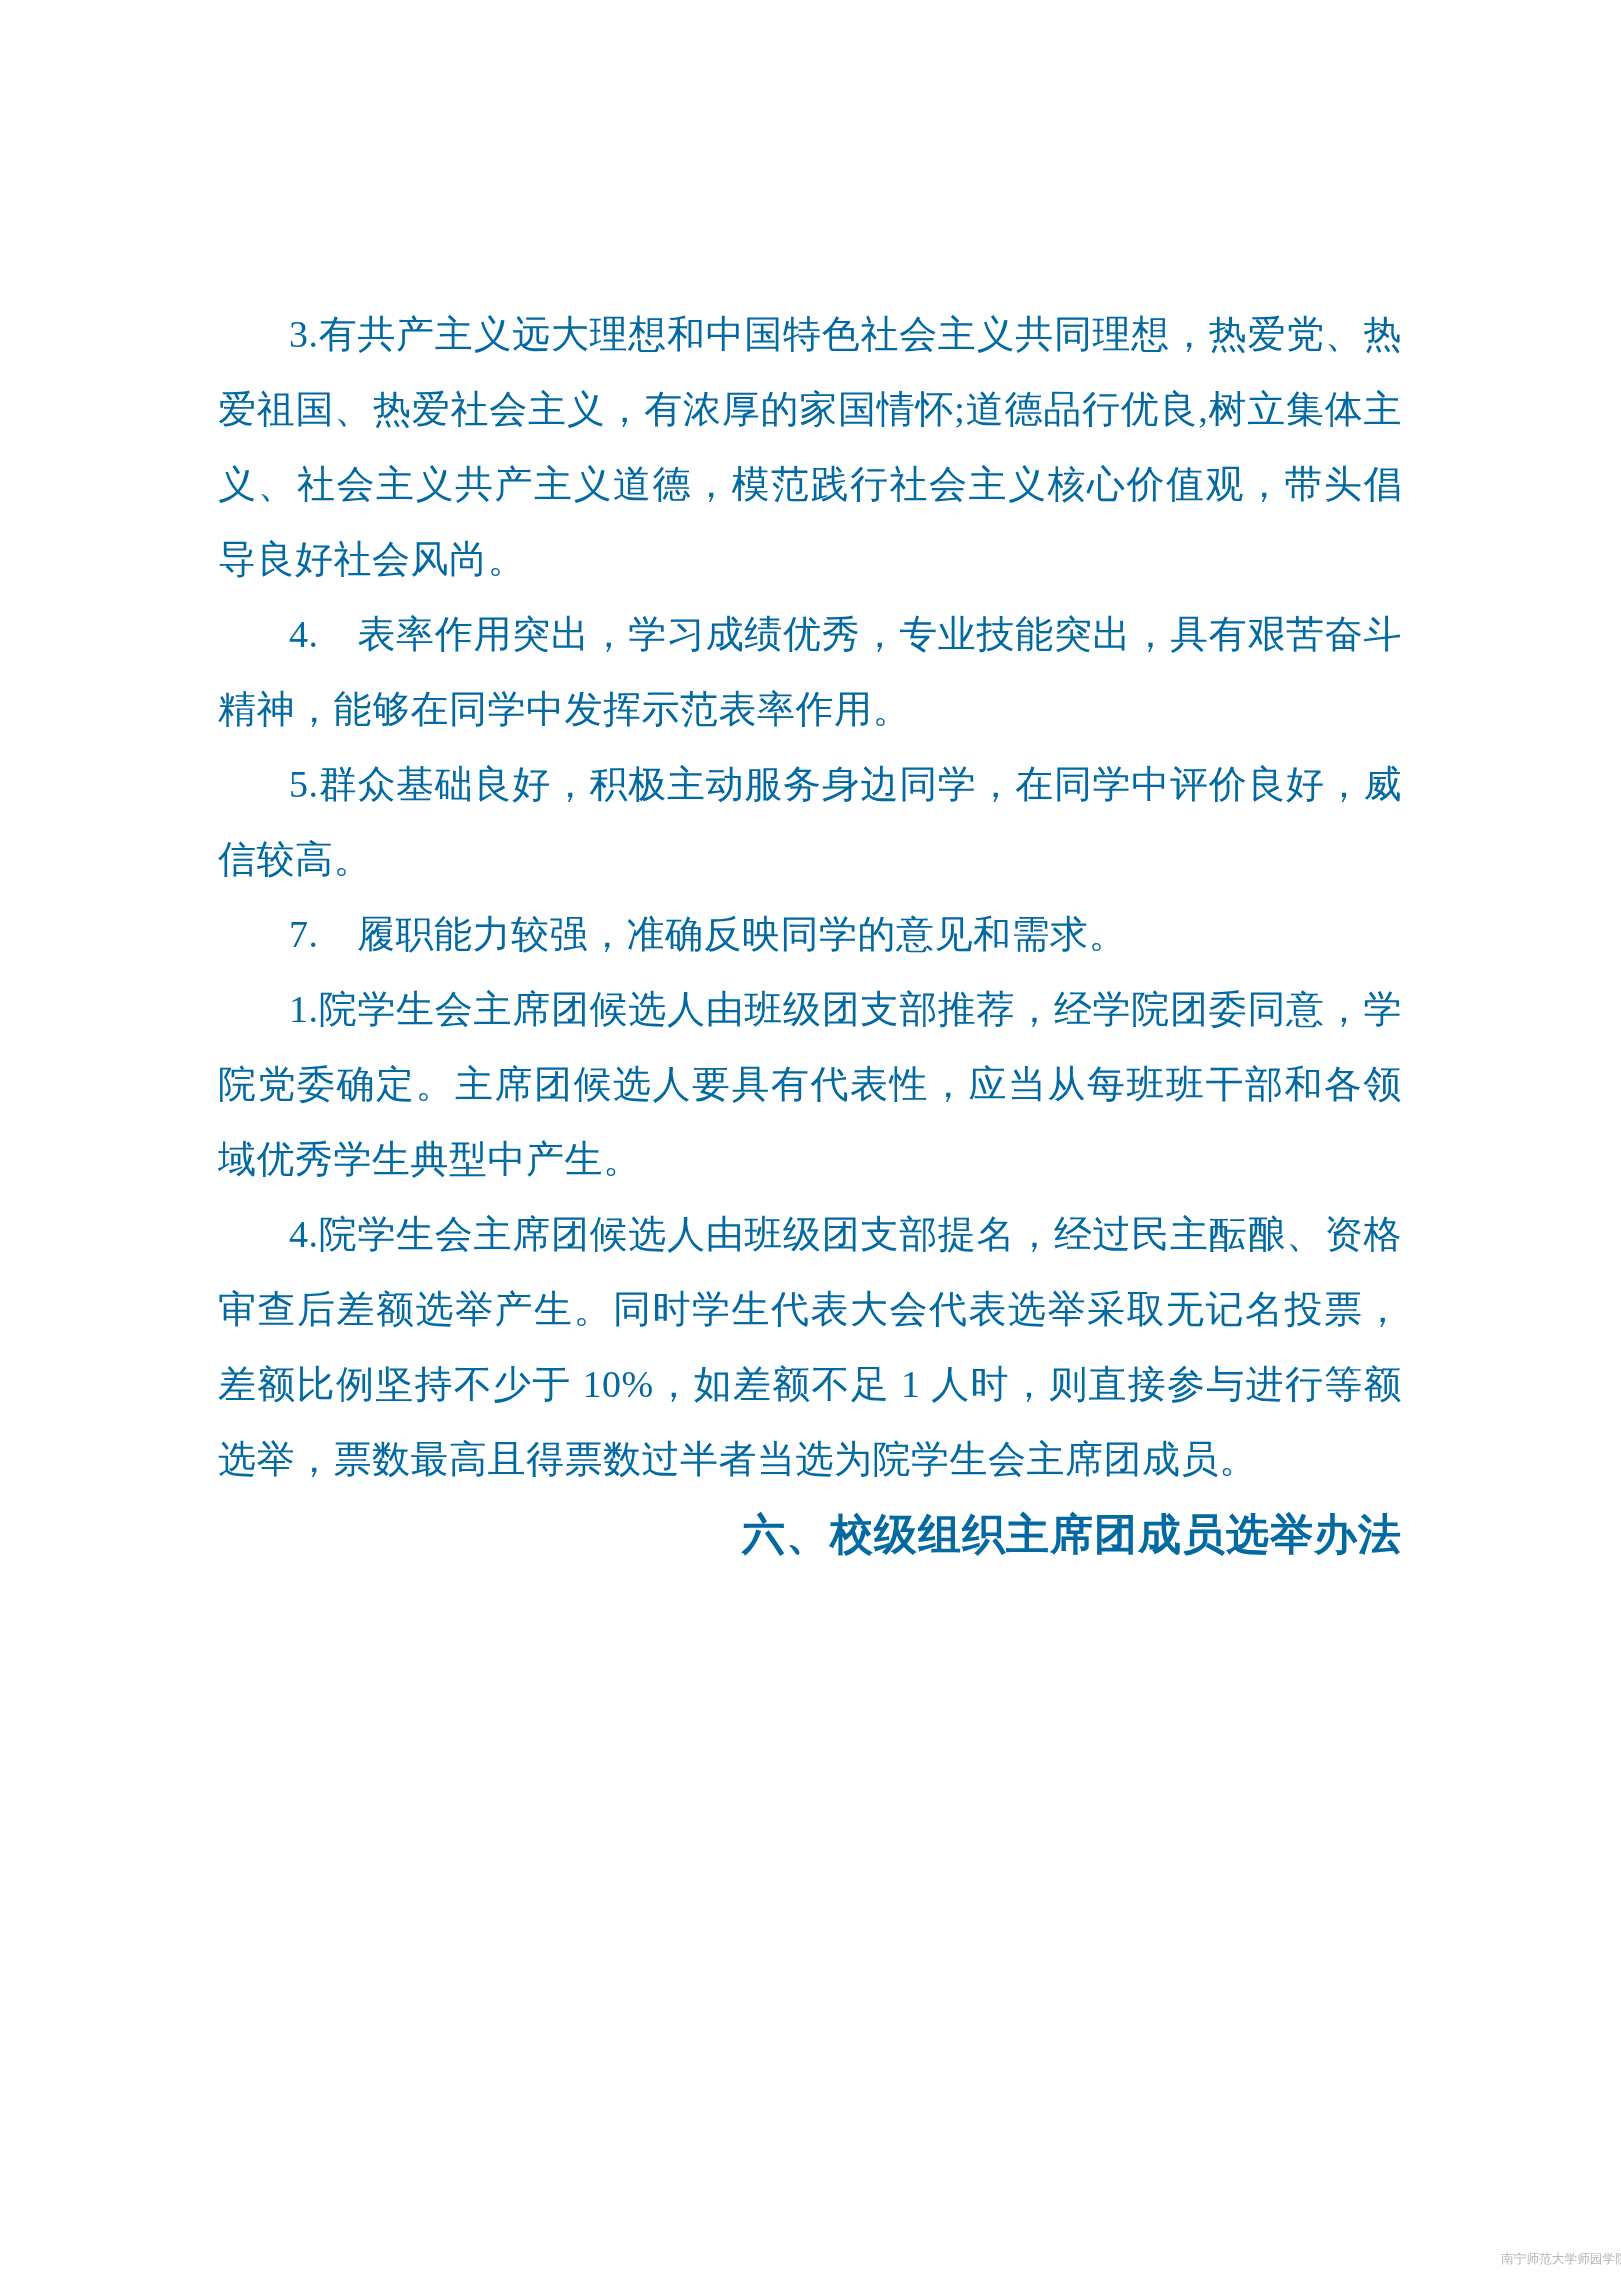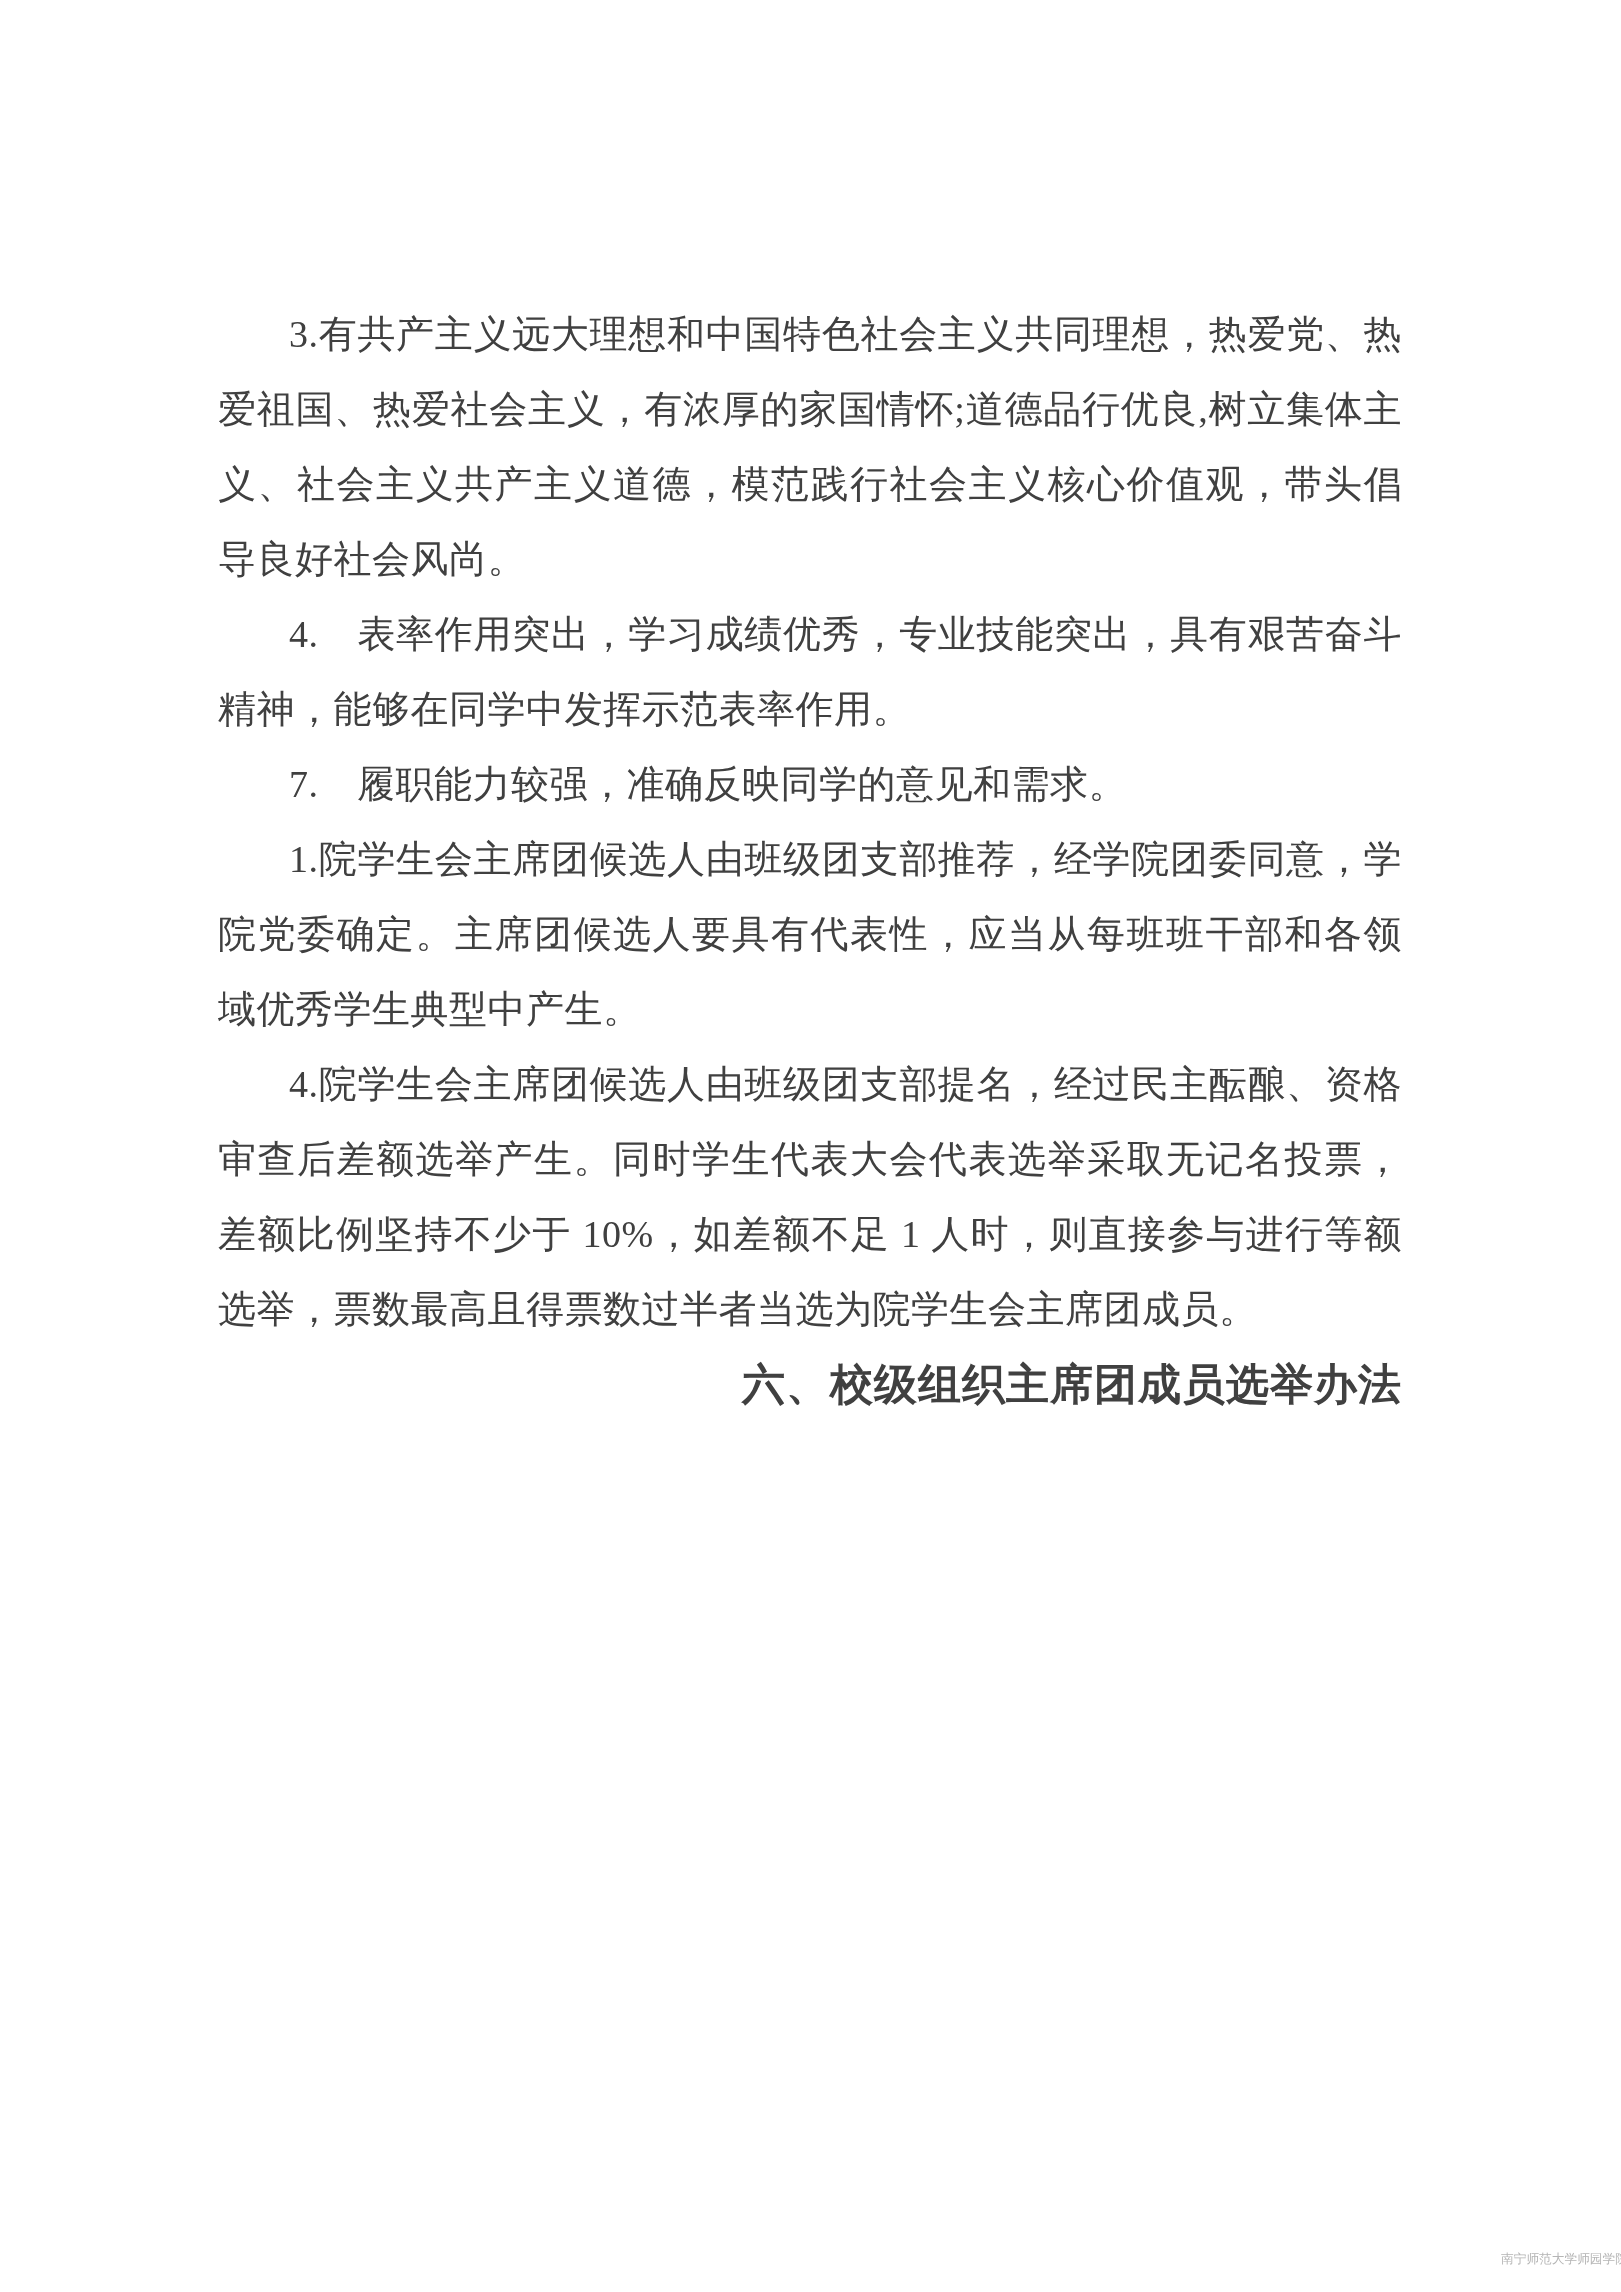--- a/index.html
+++ b/index.html
@@ -19,21 +19,21 @@
     position: absolute;
     left: 218px;
     top: 297px;
     width: 1184px;
   }
   .content p {
     margin: 0;
     padding: 0;
     font-size: 38px;
     line-height: 75px;
-    color: #404040;
+    color: #0369a1;
     text-align: justify;
     text-indent: 71px;
     font-family: "Liberation Serif", serif;
     letter-spacing: 0.5px;
   }
   .content p.heading2 {
     font-family: "Liberation Sans", sans-serif;
     font-weight: bold;
     text-align: left;
     font-size: 39px;
@@ -58,20 +58,21 @@
     white-space: nowrap;
   }
 </style>
 </head>
 <body>
 
 <div class="page">
   <div class="content">
     <p class="body">3.有共产主义远大理想和中国特色社会主义共同理想，热爱党、热爱祖国、热爱社会主义，有浓厚的家国情怀;道德品行优良,树立集体主义、社会主义共产主义道德，模范践行社会主义核心价值观，带头倡导良好社会风尚。</p>
     <p class="body">4.　表率作用突出，学习成绩优秀，专业技能突出，具有艰苦奋斗精神，能够在同学中发挥示范表率作用。</p>
+    <p class="body">5.群众基础良好，积极主动服务身边同学，在同学中评价良好，威信较高。</p>
     <p class="body">7.　履职能力较强，准确反映同学的意见和需求。</p>
     <p class="body">1.院学生会主席团候选人由班级团支部推荐，经学院团委同意，学院党委确定。主席团候选人要具有代表性，应当从每班班干部和各领域优秀学生典型中产生。</p>
     <p class="body">4.院学生会主席团候选人由班级团支部提名，经过民主酝酿、资格审查后差额选举产生。同时学生代表大会代表选举采取无记名投票，差额比例坚持不少于 10%，如差额不足 1 人时，则直接参与进行等额选举，票数最高且得票数过半者当选为院学生会主席团成员。</p>
     <p class="heading1">六、校级组织主席团成员选举办法</p>
   </div>
 
   <div class="watermark">南宁师范大学师园学院</div>
 </div>
 
 

